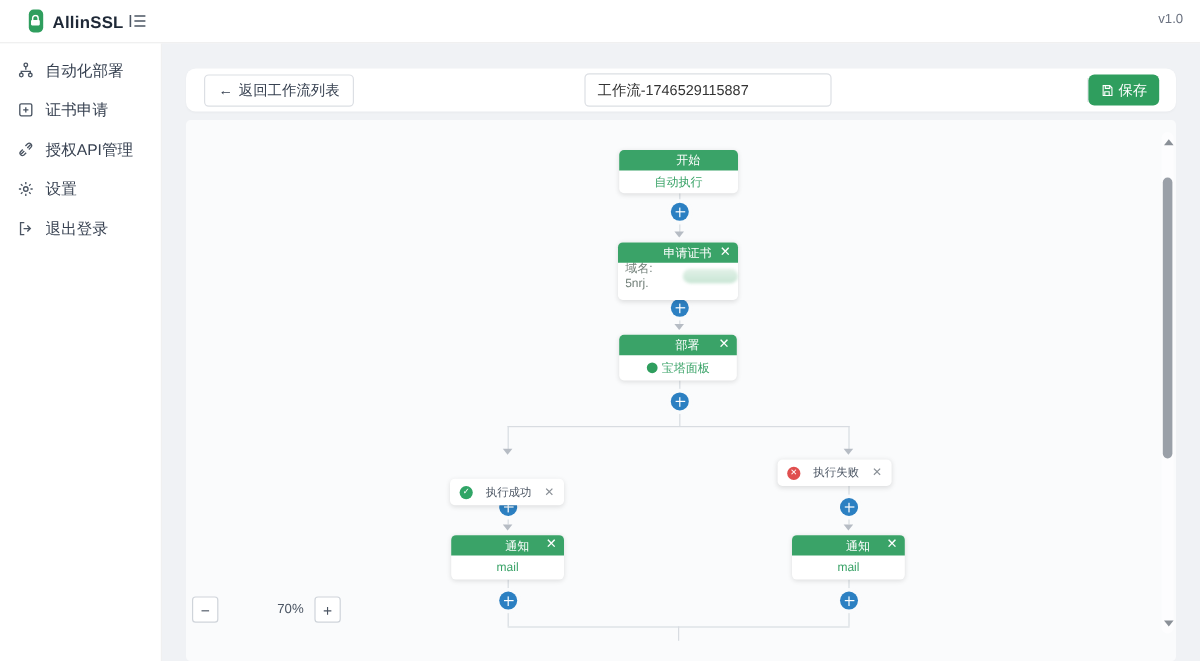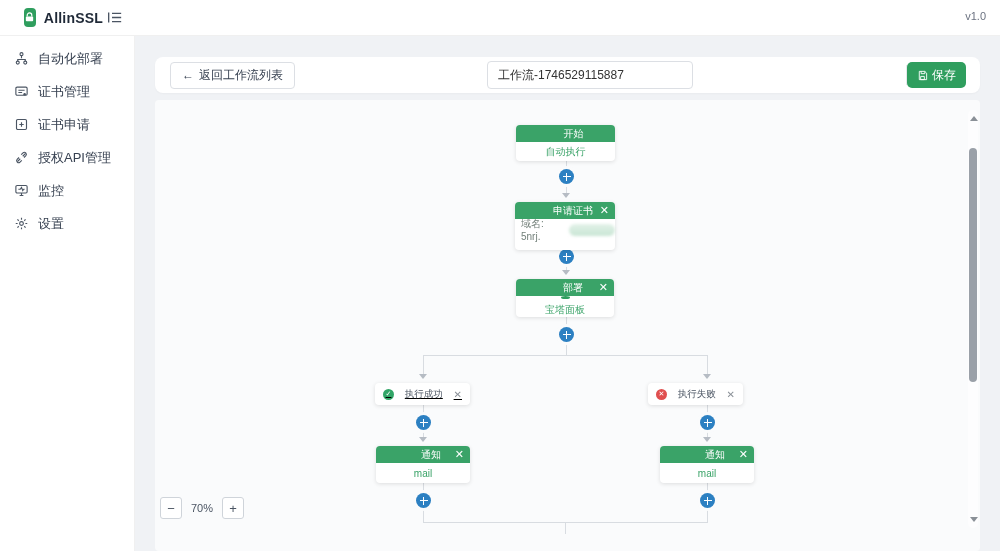--- a/index.html
+++ b/index.html
@@ -52,21 +52,21 @@
   .status-ok { background:#30a566; }
   .status-err { background:#e04f4f; }
 
   .blur-pill { display:inline-block; width:50px; height:12px; border-radius:7px; background:linear-gradient(180deg,#e2f1e8,#c8e5d4); filter:blur(1.5px); margin-left:2px; }
   .deploy-dot { width:9px; height:9px; border-radius:50%; background:#2f9e5e; display:inline-block; }
   .apply-body-text { color:#73807a; }
 
   
   .zoom-ctrl { position:absolute; left:5px; top:397px; display:flex; align-items:center; gap:9px; }
   .zoom-btn { width:22px; height:22px; background:#fff; border:1px solid #cfd4da; border-radius:3px; font-size:13px; color:#4b5563; display:flex; align-items:center; justify-content:center; cursor:pointer; }
-  .zoom-level { font-size:11px; color:#4b5563; }
+  .zoom-level { font-size:11px; color:#4b5563;margin-left:40px; }
 
   
   .scrollbar { position:absolute; right:2px; top:10px; width:10px; height:418px; background:#fdfdfe; border-radius:5px; }
   .scroll-up, .scroll-down { position:absolute; left:1.5px; width:0; height:0; border-left:4px solid transparent; border-right:4px solid transparent; cursor:pointer; }
   .scroll-up { top:6px; border-bottom:5px solid #8a9097; }
   .scroll-down { bottom:6px; border-top:5px solid #8a9097; }
   .scroll-thumb { position:absolute; left:1px; top:38px; width:8px; height:234px; background:#9aa0a8; border-radius:4px; cursor:pointer; }
 </style>
 </head>
 <body>
@@ -94,54 +94,45 @@
     <svg width="15" height="15" viewBox="0 0 24 24" fill="none" stroke="#4b5563" stroke-width="1.8">
         <circle cx="12" cy="5" r="2.4"></circle>
         <path d="M12 7.5v4M6 16v-2.5h12V16"></path>
         <circle cx="6" cy="18.5" r="2.4"></circle>
         <circle cx="18" cy="18.5" r="2.4"></circle>
       </svg>
     <span>自动化部署</span>
   </div>
   <div class="side-item">
     <svg width="15" height="15" viewBox="0 0 24 24" fill="none" stroke="#4b5563" stroke-width="1.8">
-        <rect x="3" y="5" width="18" height="13" rx="2"></rect>
-        <path d="M7 10h10M7 13.5h6"></path>
-        <circle cx="17" cy="16.5" r="2" fill="#4b5563" stroke="none"></circle>
-      </svg>
-    <span>证书管理</span>
-  </div>
-  <div class="side-item">
-    <svg width="15" height="15" viewBox="0 0 24 24" fill="none" stroke="#4b5563" stroke-width="1.8">
         <rect x="4" y="4" width="16" height="16" rx="2"></rect>
         <path d="M12 8.5v7M8.5 12h7"></path>
       </svg>
     <span>证书申请</span>
   </div>
   <div class="side-item">
     <svg width="15" height="15" viewBox="0 0 24 24" fill="none" stroke="#4b5563" stroke-width="1.8">
         <path d="M10 14 5.5 18.5M14 10l4.5-4.5"></path>
         <path d="M8 12l-3 3a3.2 3.2 0 0 0 4.5 4.5l3-3M16 12l3-3a3.2 3.2 0 0 0-4.5-4.5l-3 3"></path>
       </svg>
     <span>授权API管理</span>
   </div>
   <div class="side-item">
     <svg width="15" height="15" viewBox="0 0 24 24" fill="none" stroke="#4b5563" stroke-width="1.8">
-        <rect x="3" y="4" width="18" height="12" rx="2"></rect>
-        <path d="M7 10h3l2-3 2 5 1.5-2H17"></path>
-        <path d="M9 20h6M12 16v4"></path>
-      </svg>
-    <span>监控</span>
-  </div>
-  <div class="side-item">
-    <svg width="15" height="15" viewBox="0 0 24 24" fill="none" stroke="#4b5563" stroke-width="1.8">
         <circle cx="12" cy="12" r="3"></circle>
         <path d="M12 2.8v3M12 18.2v3M2.8 12h3M18.2 12h3M5.5 5.5l2.1 2.1M16.4 16.4l2.1 2.1M5.5 18.5l2.1-2.1M16.4 7.6l2.1-2.1"></path>
       </svg>
     <span>设置</span>
+  </div>
+  <div class="side-item">
+    <svg width="15" height="15" viewBox="0 0 24 24" fill="none" stroke="#4b5563" stroke-width="1.8">
+        <path d="M10 4H5v16h5"></path>
+        <path d="M14 8l4 4-4 4M9 12h9"></path>
+      </svg>
+    <span>退出登录</span>
   </div>
 </div>
 
 <div class="main">
 
   <div class="toolbar">
     <button class="back-btn">
       <span>←</span>
       <span>返回工作流列表</span>
     </button>
@@ -206,27 +197,27 @@
         <span class="apply-body-text">域名: 5nrj.</span>
           <span class="blur-pill"></span>
       </div>
     </div>
 
     <div class="node" style="left:361px; top:179px; width:98px; height:38px;">
       <div class="node-header">
         <span>部署</span>
         <span class="node-close">✕</span>
       </div>
-      <div class="node-body" style="height:21px;flex-direction:column;">
+      <div class="node-body" style="height:21px;">
         <span class="deploy-dot"></span>
         <span>宝塔面板</span>
       </div>
     </div>
 
-    <div class="branch-card" style="left:220px; top:283px; width:95px;text-decoration:underline;">
+    <div class="branch-card" style="left:220px; top:299px; width:95px;">
       <span class="status-dot status-ok">✓</span>
       <span class="branch-label">执行成功</span>
       <span class="branch-close">✕</span>
     </div>
 
     <div class="branch-card" style="left:493px; top:283px; width:95px;justify-content:flex-end;">
       <span class="status-dot status-err">✕</span>
       <span class="branch-label">执行失败</span>
       <span class="branch-close">✕</span>
     </div>

